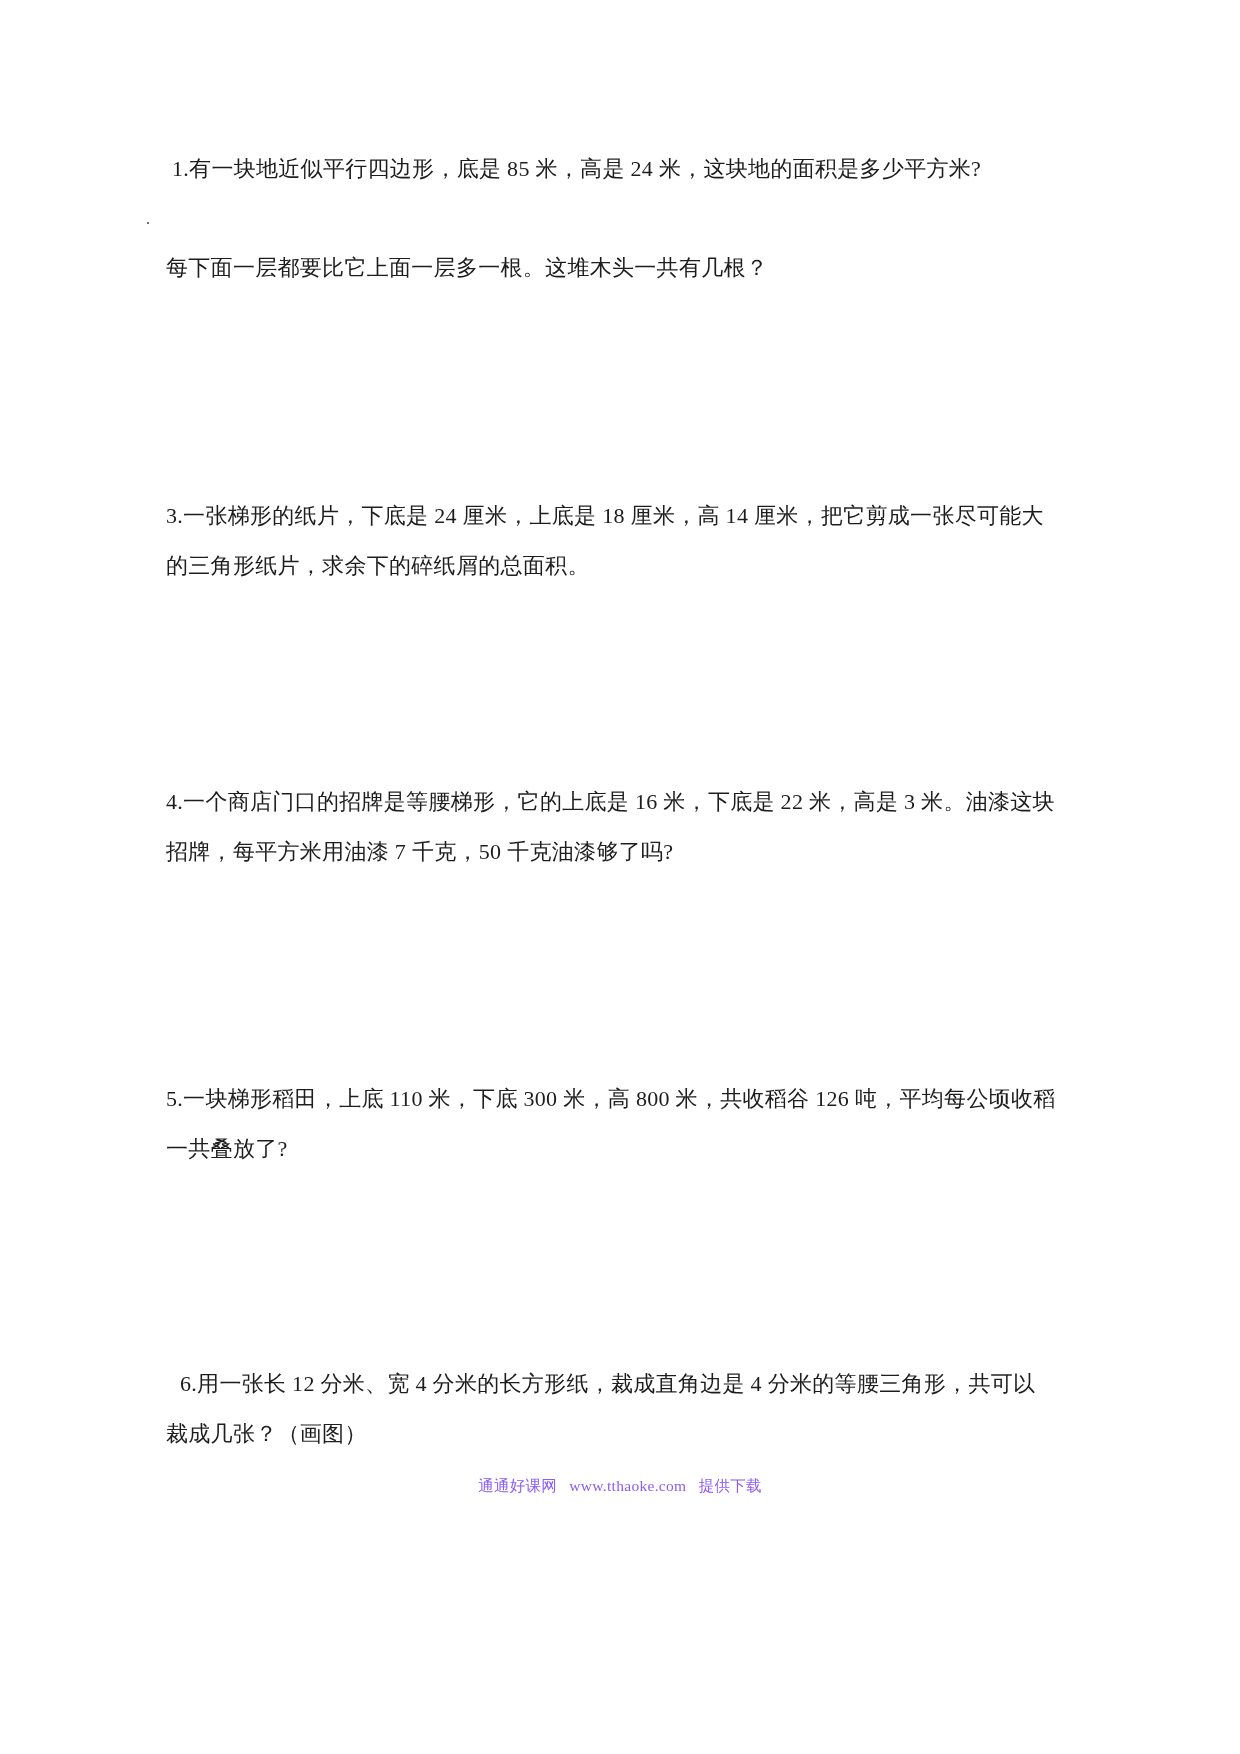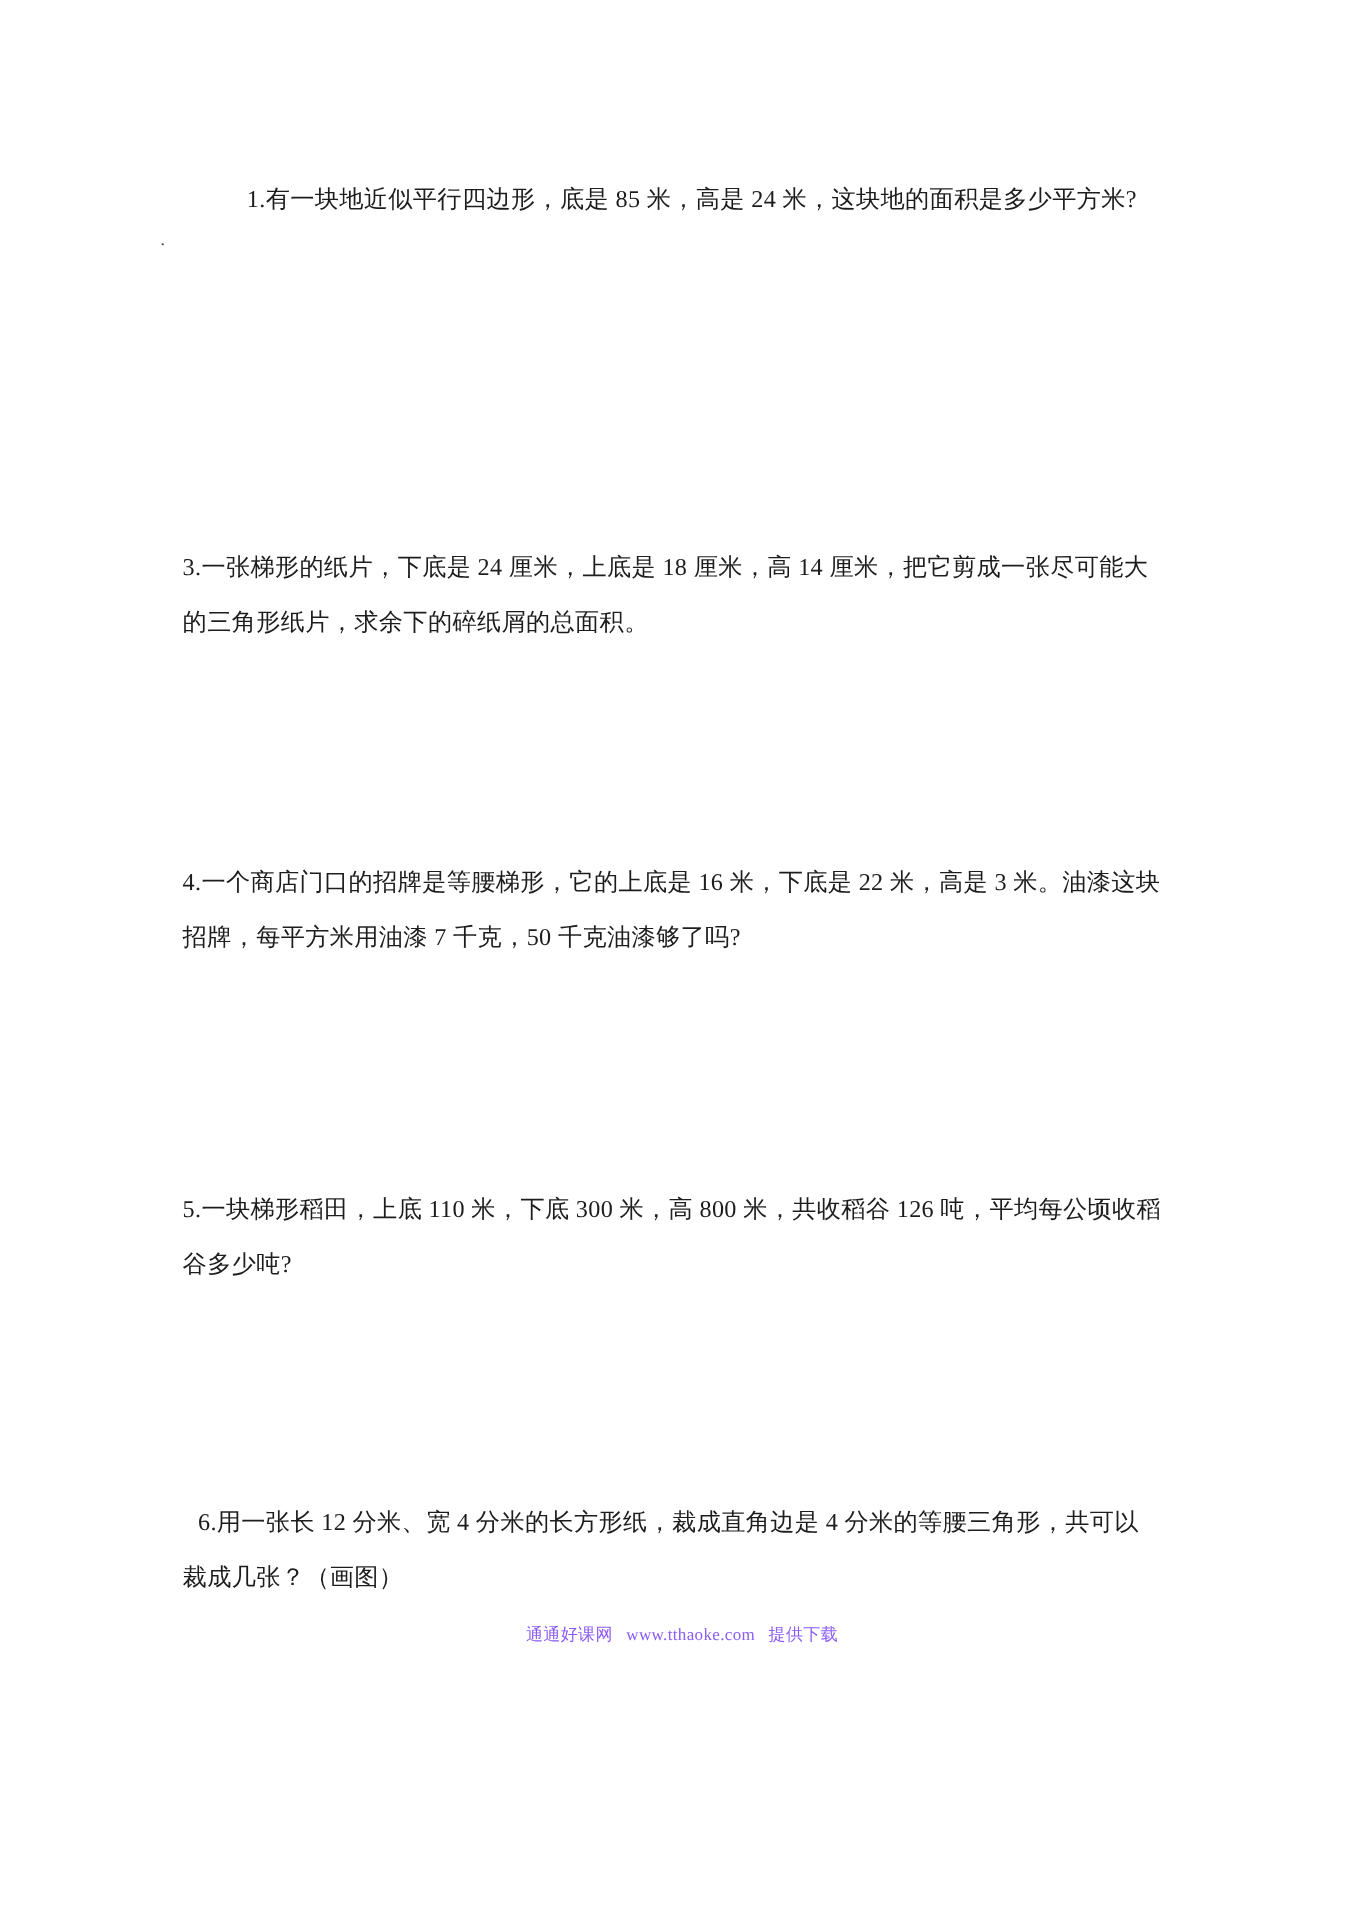--- a/index.html
+++ b/index.html
@@ -17,21 +17,21 @@
     position: absolute;
     left: 166px;
     width: 920px;
     font-size: 22px;
     line-height: 50px;
     letter-spacing: 0.3px;
   }
   .question .line { white-space: nowrap; }
   .indent-sm { padding-left: 6px; }
   .indent-md { padding-left: 14px; }
-  #q1 { top: 156px; text-align: center; }
+  #q1 { top: 144px; }
   #q2 { top: 243px; }
   #q3 { top: 491px; }
   #q4 { top: 777px; }
   #q5 { top: 1074px; }
   #q6 { top: 1359px; }
   .stray-mark {
     position: absolute;
     left: 146px;
     top: 210px;
     font-size: 16px;
@@ -54,35 +54,36 @@
 
 <div class="page">
 
   <div class="question" id="q1">
     <div class="line indent-sm">1.有一块地近似平行四边形，底是 85 米，高是 24 米，这块地的面积是多少平方米?</div>
   </div>
 
   <div class="stray-mark">.</div>
 
   <div class="question" id="q2">
+    <div class="line">每下面一层都要比它上面一层多一根。这堆木头一共有几根？</div>
   </div>
 
   <div class="question" id="q3">
     <div class="line">3.一张梯形的纸片，下底是 24 厘米，上底是 18 厘米，高 14 厘米，把它剪成一张尽可能大</div>
     <div class="line">的三角形纸片，求余下的碎纸屑的总面积。</div>
   </div>
 
   <div class="question" id="q4">
     <div class="line">4.一个商店门口的招牌是等腰梯形，它的上底是 16 米，下底是 22 米，高是 3 米。油漆这块</div>
     <div class="line">招牌，每平方米用油漆 7 千克，50 千克油漆够了吗?</div>
   </div>
 
   <div class="question" id="q5">
     <div class="line">5.一块梯形稻田，上底 110 米，下底 300 米，高 800 米，共收稻谷 126 吨，平均每公顷收稻</div>
-    <div class="line">谷多少吨?</div>
+    <div class="line">一共叠放了?</div>
   </div>
 
   <div class="question" id="q6">
     <div class="line indent-md">6.用一张长 12 分米、宽 4 分米的长方形纸，裁成直角边是 4 分米的等腰三角形，共可以</div>
     <div class="line">裁成几张？（画图）</div>
   </div>
 
   <div class="footer">
     <span>通通好课网</span>
     <span>www.tthaoke.com</span>

